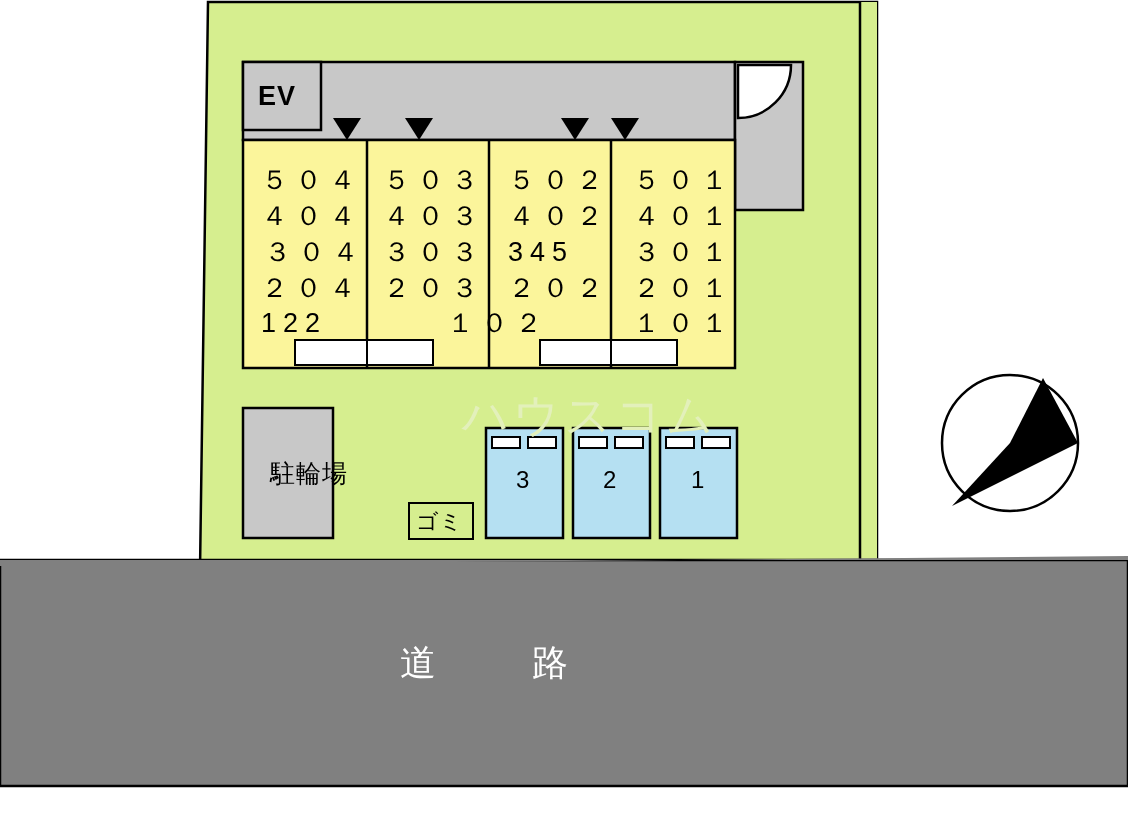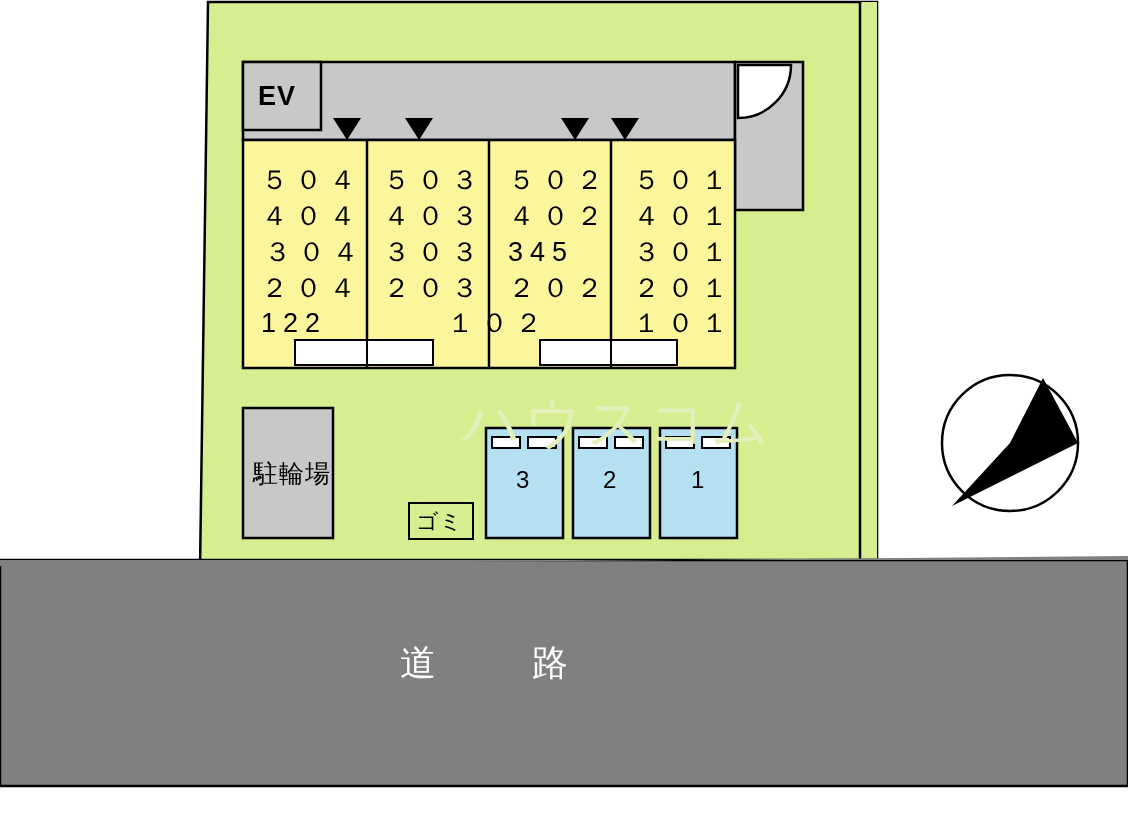--- a/index.html
+++ b/index.html
@@ -53,21 +53,21 @@
     font-size: 24px;
   }
   .road-label {
     font-size: 36px;
     color: #ffffff;
     letter-spacing: 30px;
     font-weight: normal;
   }
   .watermark {
     position: absolute;
-    font-size: 57px;
+    font-size: 46px;
     color: #e3f0bb;
     letter-spacing: 4px;
     font-family: "Liberation Sans", sans-serif;
     user-select: none;
     text-align: right;
   }
 </style>
 </head>
 <body>
 
@@ -149,21 +149,21 @@
   <div class="lbl room-num" style="left:508px; top:203px;">４０２</div>
   <div class="lbl room-num" style="left:508px; top:239px;">345</div>
   <div class="lbl room-num" style="left:508px; top:275px;">２０２</div>
 
   <div class="lbl room-num" style="left:633px; top:167px;">５０１</div>
   <div class="lbl room-num" style="left:633px; top:203px;">４０１</div>
   <div class="lbl room-num" style="left:633px; top:239px;">３０１</div>
   <div class="lbl room-num" style="left:633px; top:275px;">２０１</div>
   <div class="lbl room-num" style="left:633px; top:310px;">１０１</div>
 
-  <div class="lbl jp-label" style="left:253px; top:461px;">駐輪場</div>
+  <div class="lbl jp-label" style="left:244px; top:461px;padding-left:26px;">駐輪場</div>
 
   <div class="lbl gomi-label" style="left:416px; top:511px;">ゴミ</div>
 
   <div class="lbl park-num" style="left:516px; top:468px;">3</div>
   <div class="lbl park-num" style="left:603px; top:468px;">2</div>
   <div class="lbl park-num" style="left:691px; top:468px;">1</div>
 
   <div class="lbl road-label" style="left:400px; top:645px;">道　路</div>
 
 </div>

